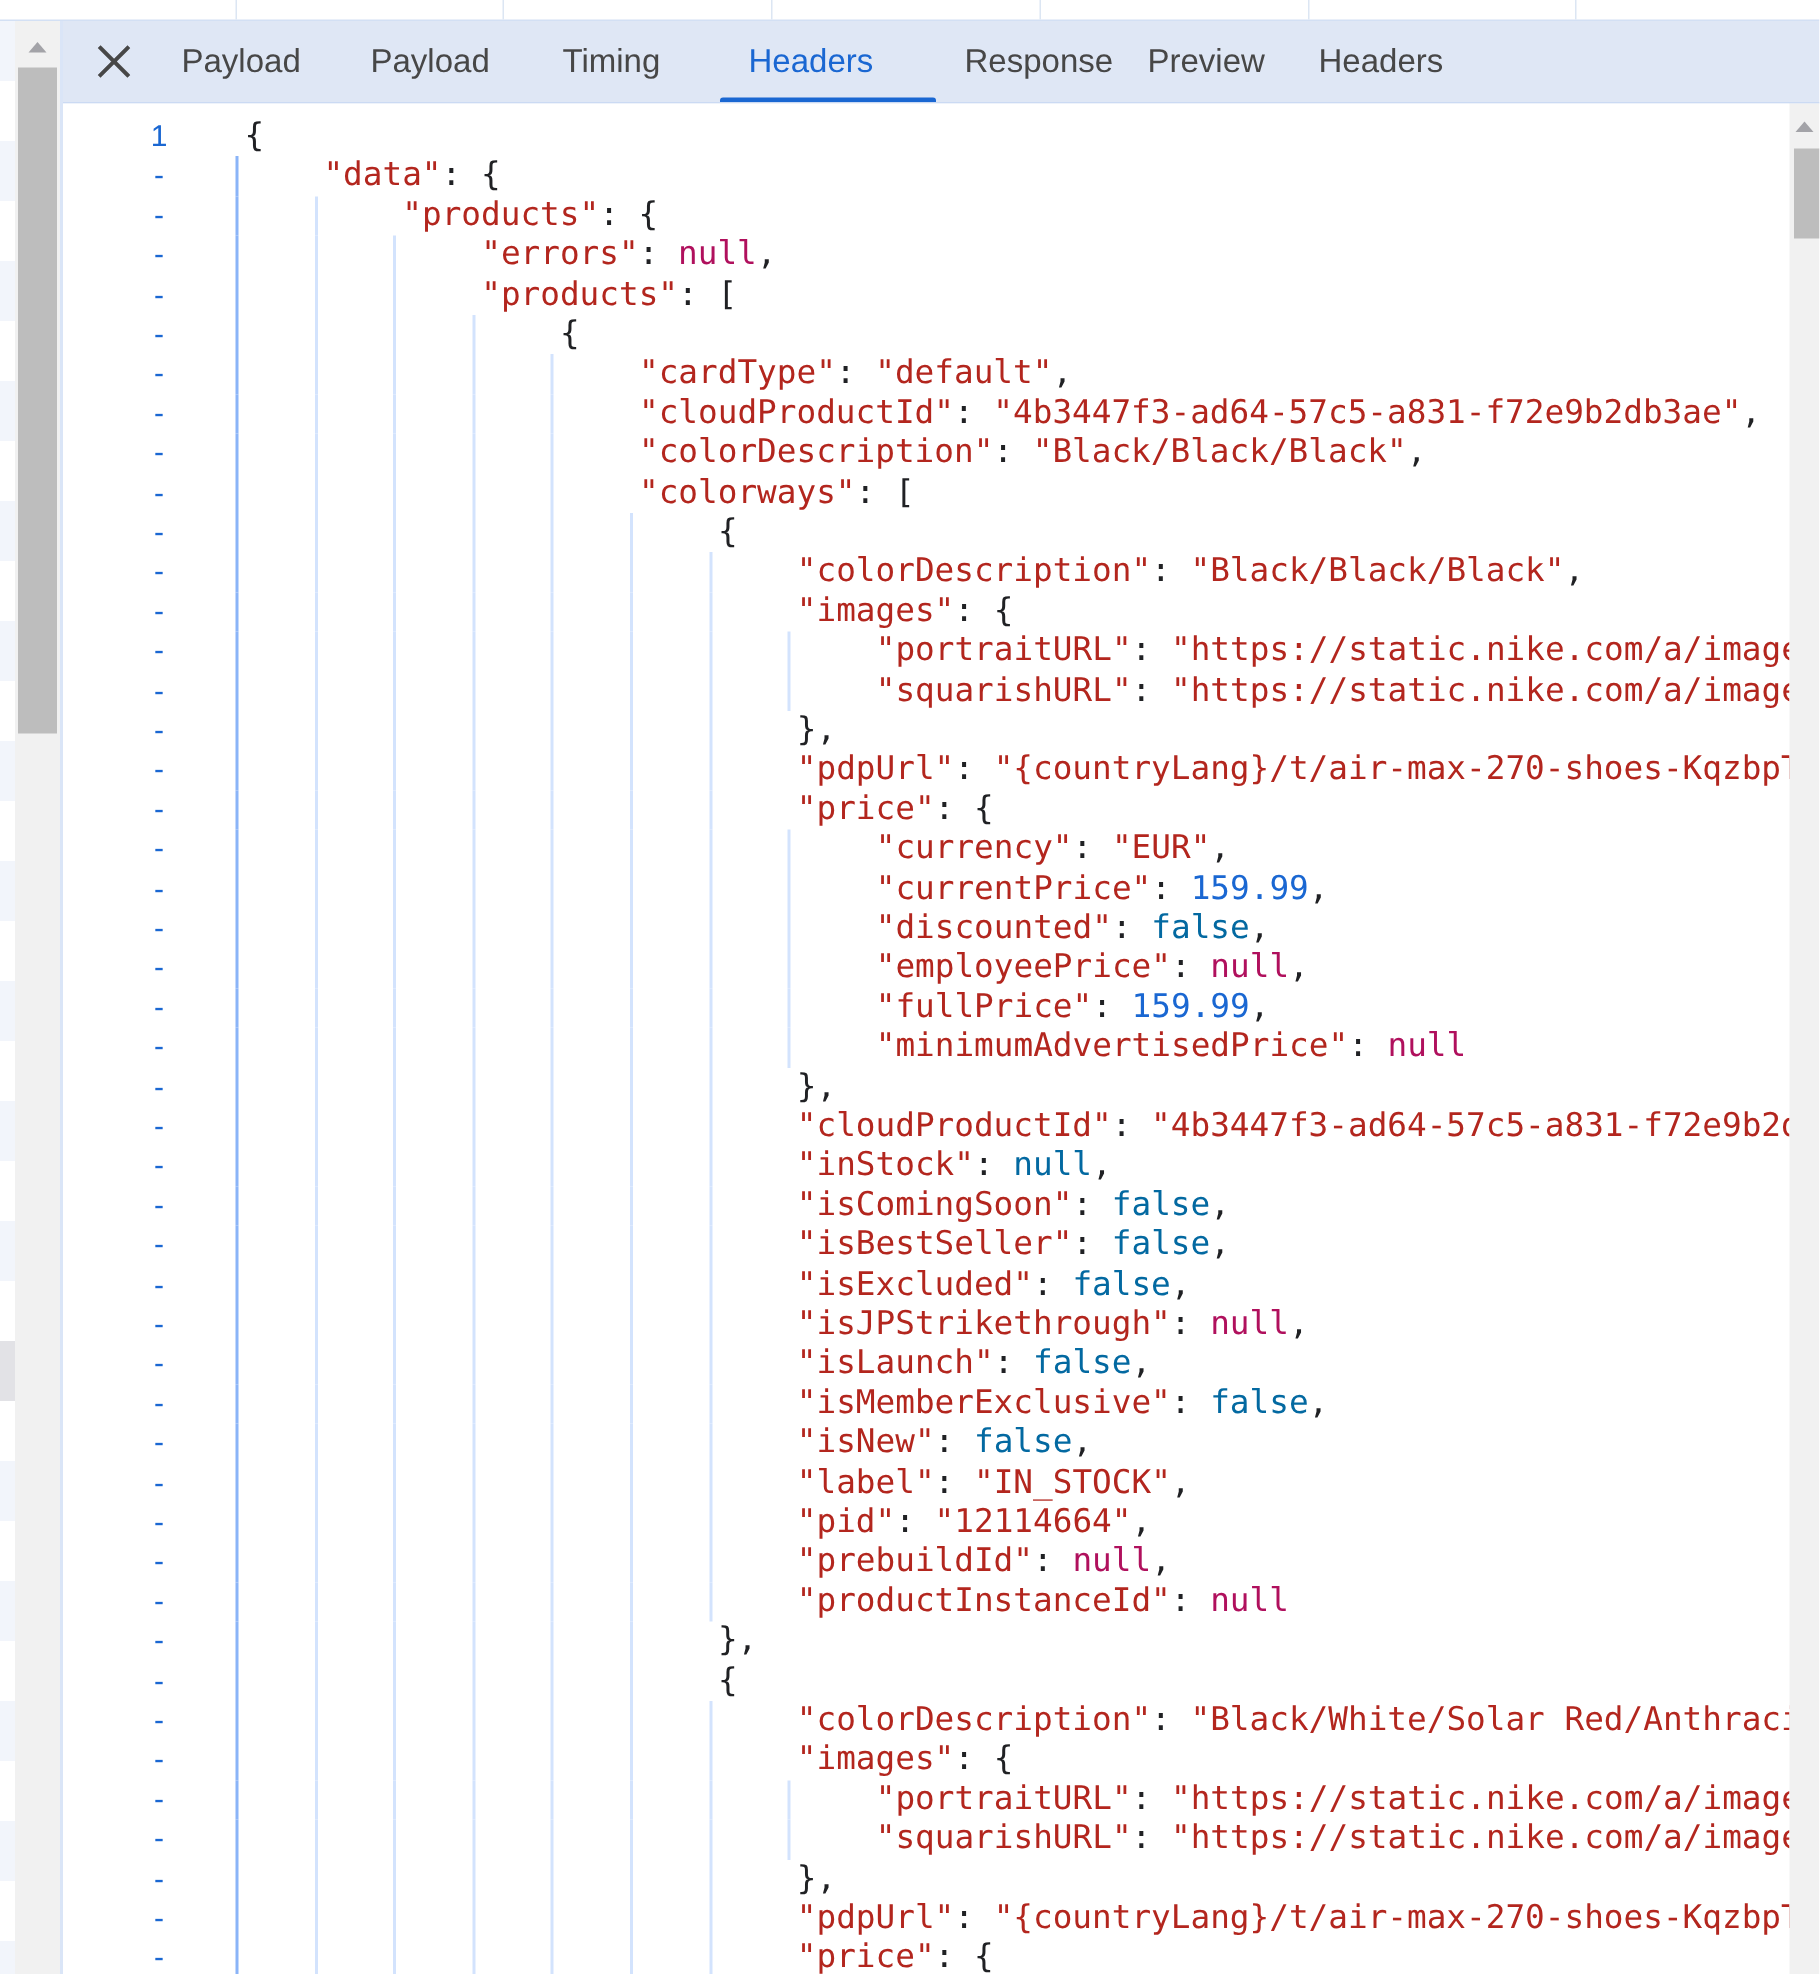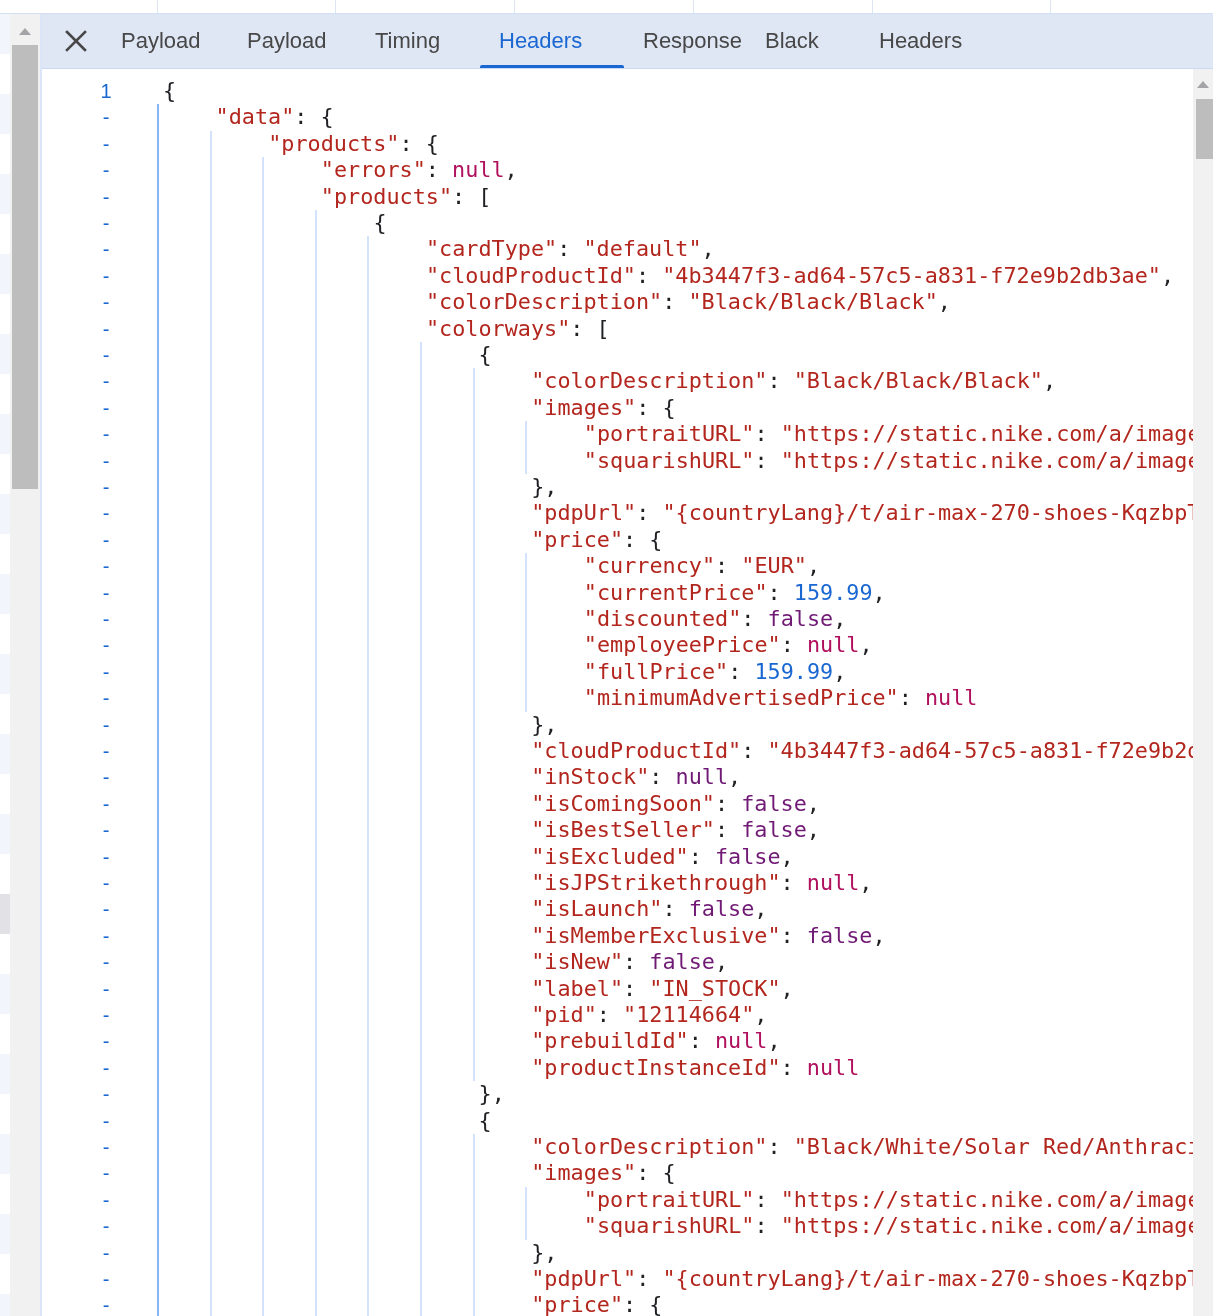--- a/index.html
+++ b/index.html
@@ -33,21 +33,21 @@
 
   
   .code { position:absolute; left:42px; top:69px; width:1151px; height:1247px; overflow:hidden; background:#fff; }
   .line { position:absolute; left:0; height:26.4px; width:1151px; white-space:pre;
     font-family:"DejaVu Sans Mono", monospace; font-size:21.8px; line-height:26.4px; color:#202124; }
   .ln { position:absolute; left:52px; width:24px; text-align:center; color:#1a67d2; font-family:"Liberation Sans", sans-serif; font-size:20px; }
   .txt { position:absolute; left:121px; }
   .k { color:#b3261e; }
   .s { color:#b3261e; }
   .n { color:#1a67d2; }
-  .b { color:#701a75; }
+  .b { color:#0369a1; }
   .nl { color:#b0105d; }
   .guide { position:absolute; width:2px; background:#d3e3fd; }
   .guide.first { background:#8ab4f8; }
 
   
   .right-scroll { position:absolute; left:1193px; top:69px; width:20px; height:1247px; background:#f1f1f1; }
   .right-scroll .arrow { position:absolute; left:4px; top:12px; width:0; height:0;
     border-left:6px solid transparent; border-right:6px solid transparent; border-bottom:7px solid #a3a3a8; }
   .right-scroll .thumb { position:absolute; left:3px; top:30px; width:17px; height:60px; background:#bdbdbd; }
 </style>
@@ -110,21 +110,21 @@
   <svg width="28" height="28" viewBox="0 0 28 28">
     <path d="M5 5 L23 23 M23 5 L5 23" stroke="#474747" stroke-width="2.6" stroke-linecap="square"></path>
   </svg>
 </div>
 <div id="tabs">
     <div class="tab" style="left: 121px;">Payload</div>
     <div class="tab" style="left: 247px;">Payload</div>
     <div class="tab" style="left: 375px;">Timing</div>
     <div class="tab active" style="left: 499px;">Headers</div>
     <div class="tab" style="left: 643px;">Response</div>
-    <div class="tab" style="left: 765px;">Black</div>
+    <div class="tab" style="left: 765px;">Preview</div>
     <div class="tab" style="left: 879px;">Headers</div>
   </div>
 <div class="tab-underline"></div>
 
 <div class="code" id="code">
     <div class="line" style="top: 9px;"><span class="ln">1</span><span class="txt" style="left: 121px;"><span>{</span></span></div>
     <div class="line" style="top: 35.4px;"><span class="ln">-</span><span class="txt" style="left: 173.6px;"><span class="k">"data"</span><span>: {</span></span></div>
     <div class="guide first" style="left: 115px; top: 35.4px; height: 26.4px;"></div>
     <div class="line" style="top: 61.8px;"><span class="ln">-</span><span class="txt" style="left: 226.2px;"><span class="k">"products"</span><span>: {</span></span></div>
     <div class="guide first" style="left: 115px; top: 61.8px; height: 26.4px;"></div>

